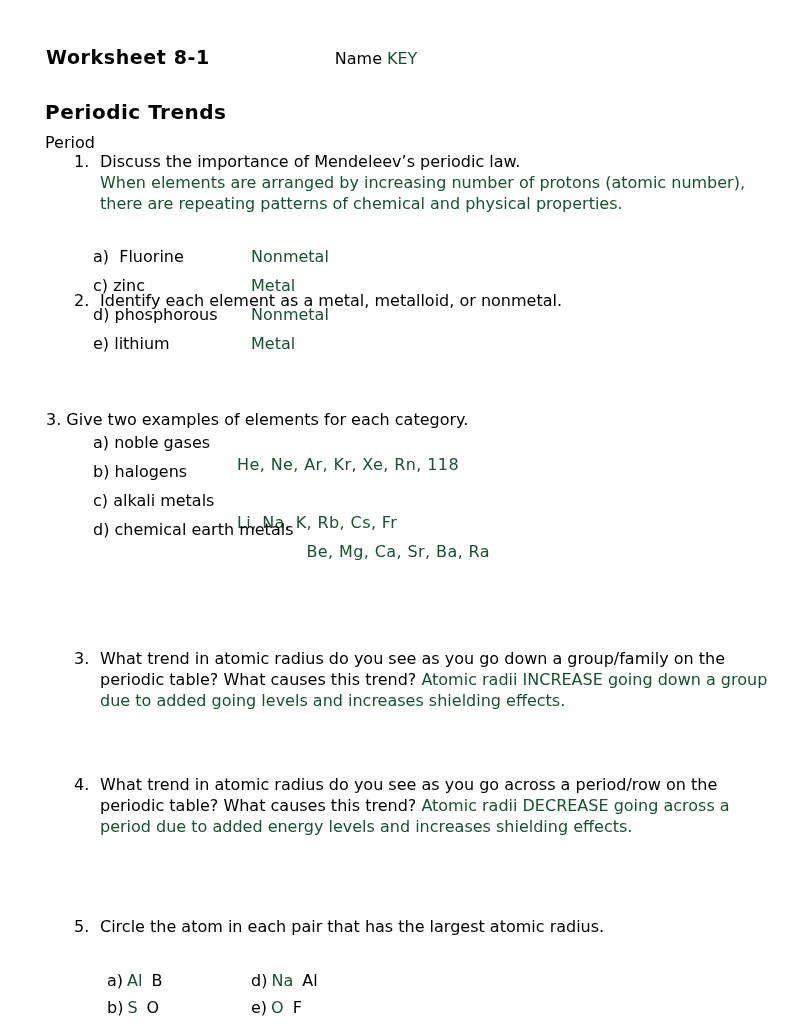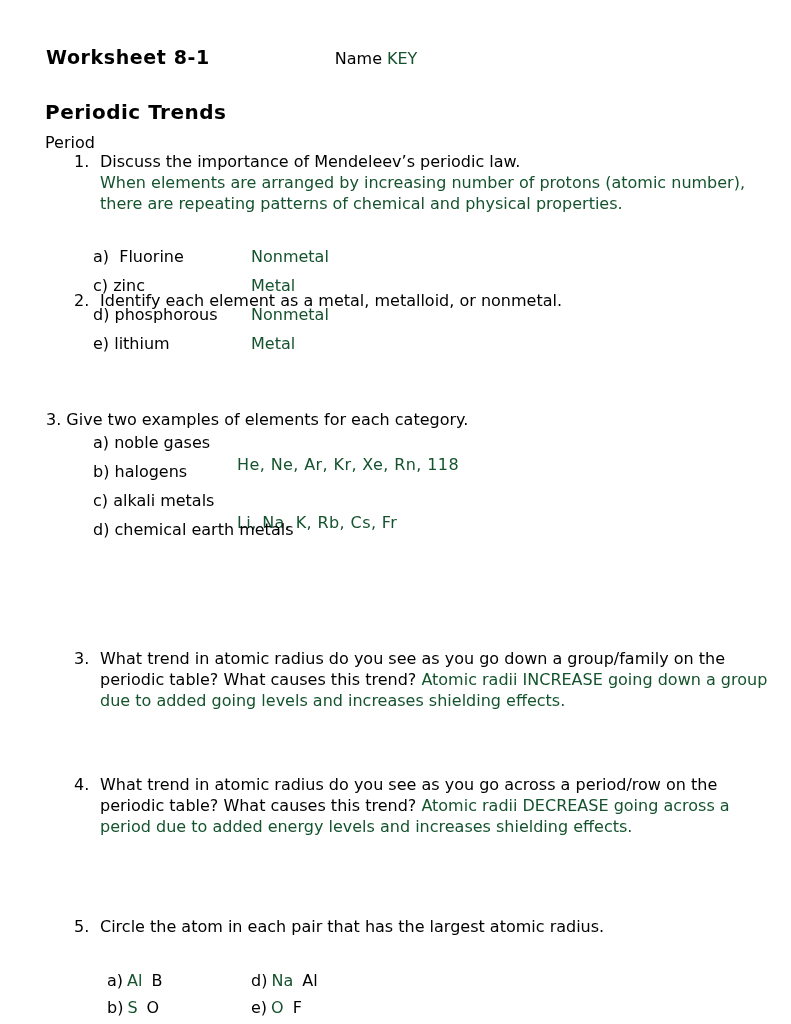--- a/index.html
+++ b/index.html
@@ -182,20 +182,21 @@
     </div>
     <div class="cat-row">
       <span class="cat-label"><span>b)</span> <span>halogens</span></span>
     </div>
     <div class="cat-row">
       <span class="cat-label"><span>c)</span> <span>alkali metals</span></span>
       <span class="cat-ans red">Li, Na, K, Rb, Cs, Fr</span>
     </div>
     <div class="cat-row wide">
       <span class="cat-label"><span>d)</span> <span>chemical earth metals</span></span>
+      <span class="cat-ans red">Be, Mg, Ca, Sr, Ba, Ra</span>
     </div>
   </div>
 
   <div class="block q-item" style="left:68px; top:558px; width:678px;">
     <span class="q-num">3.</span>
     <span>What trend in atomic radius do you see as you go down a group/family on the periodic table? What causes this trend?</span>
     <span class="red">Atomic radii INCREASE going down a group due to added going levels and increases shielding effects.</span>
   </div>
 
   <div class="block q-item" style="left:68px; top:621px; width:678px;">

